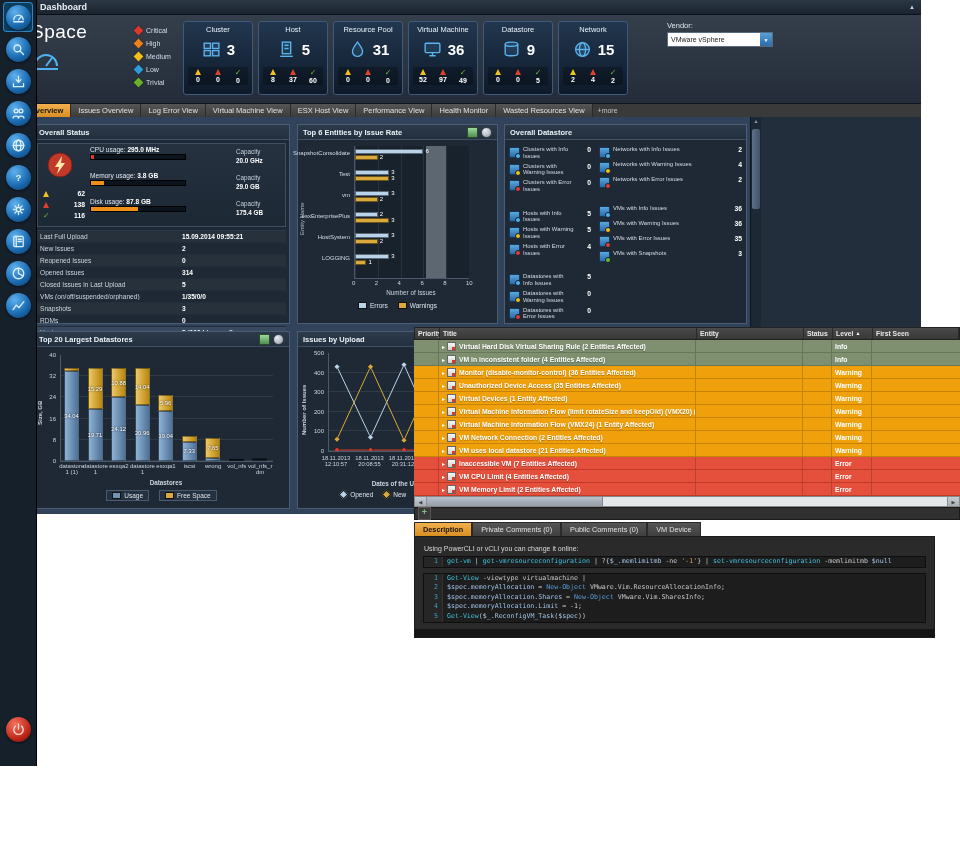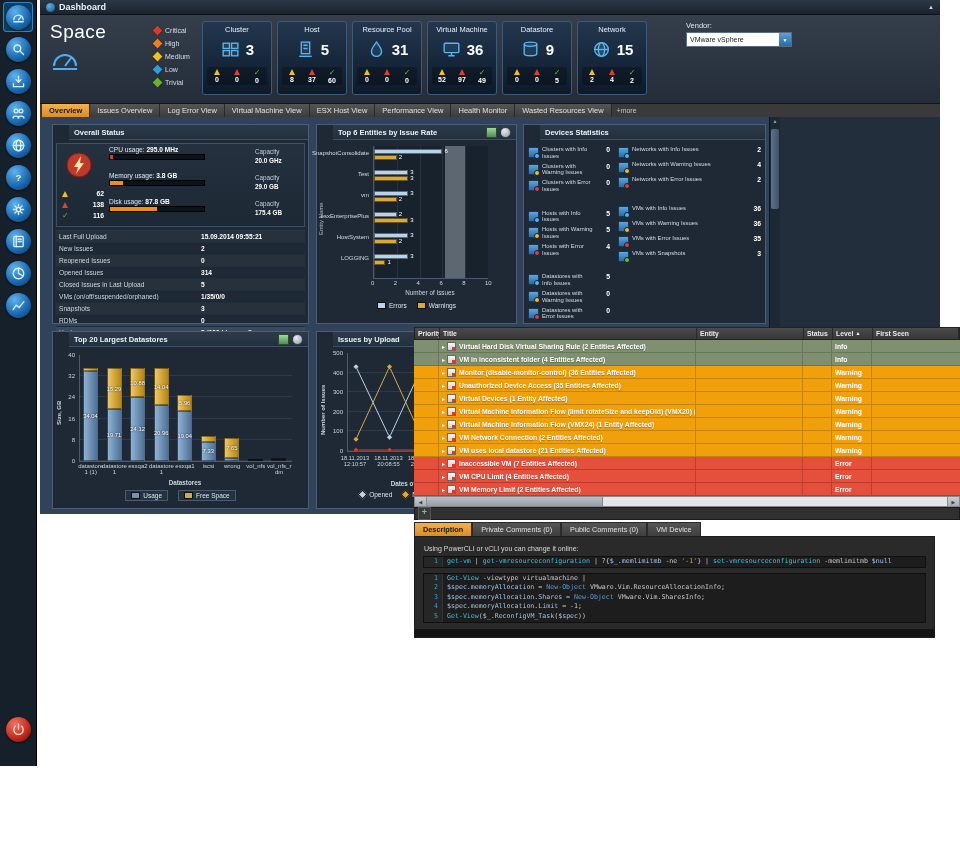--- a/index.html
+++ b/index.html
@@ -7,21 +7,21 @@
   
   #sidebar{position:absolute;left:0;top:0;width:36px;height:766px;background:#15202b;border-right:1px solid #000;z-index:2;}
   .side-item{width:30px;height:30px;margin:2px auto;display:flex;align-items:center;justify-content:center;border-radius:4px;}
   .side-item.active{background:#0b3d5f;box-shadow:inset 0 0 0 1px #2f85c8;}
   .side-circle{width:25px;height:25px;border-radius:50%;background:radial-gradient(circle at 35% 28%,#5fb1ee,#1c6db3 55%,#0a3f6e 95%);display:flex;align-items:center;justify-content:center;box-shadow:0 1px 2px rgba(0,0,0,.6);}
   .side-circle svg{width:15px;height:15px;stroke:#dcf0ff;fill:none;stroke-width:1.4;stroke-linecap:round;}
   .power-item{position:absolute;left:3px;top:712px;}
   .power-item .side-circle{background:radial-gradient(circle at 35% 28%,#f4715f,#c0291a 60%,#6e0e05 95%);}
   .power-item svg{stroke:#ffd9d2;}
   
-  #window{position:absolute;left:40px;top:0;width:900px;height:512px;background:#0f172a;z-index:1;}
+  #window{position:absolute;left:21px;top:0;width:900px;height:512px;background:#0f172a;z-index:1;}
   .titlebar{height:14px;background:linear-gradient(#2b3744,#1a2430);border-bottom:1px solid #0c1219;display:flex;align-items:center;padding:0 6px;}
   .tb-icon{width:9px;height:9px;border-radius:50%;background:radial-gradient(circle at 35% 30%,#5fb1ee,#12527f);margin-right:4px;flex:none;}
   .tb-title{font-size:9px;font-weight:bold;color:#e8eef5;}
   .tb-collapse{margin-left:auto;font-size:6px;color:#cfd8e2;cursor:default;}
   
   .tiles-row{position:relative;height:88px;background:linear-gradient(#353f4c,#232c38);border-bottom:1px solid #11161d;}
   .home-box{position:absolute;left:10px;top:6px;width:100px;}
   .home-label{font-size:19px;color:#fff;letter-spacing:.5px;}
   .home-gauge{width:30px;height:24px;margin-top:4px;stroke:#4db1f2;fill:none;stroke-width:2;}
   .legend-box{position:absolute;left:114px;top:9px;}
@@ -50,21 +50,21 @@
   .tab{height:13px;line-height:13px;padding:0 7px;font-size:7.5px;color:#e0e0e0;background:linear-gradient(#555,#3c3c3c);border-right:1px solid #2a2a2a;white-space:nowrap;}
   .tab.active{background:linear-gradient(#f2b04e,#d98e20);color:#161616;font-weight:bold;}
   .tabs-more{font-size:7px;color:#c8c8c8;margin-left:5px;line-height:13px;}
   
   .content{position:relative;height:397px;background:#31435a;overflow:hidden;}
   .content-void{position:absolute;left:739px;top:0;width:161px;height:397px;background:#232e3c;}
   .vscroll{position:absolute;left:729px;top:0;width:10px;height:397px;background:#1d2835;border-left:1px solid #0e1620;}
   .vthumb{position:absolute;left:1px;top:12px;width:8px;height:80px;background:linear-gradient(90deg,#5d7188,#42536a);border-radius:2px;}
   .varrow{position:absolute;left:0;width:10px;font-size:5px;color:#8fa0b4;text-align:center;}
   .panel{position:absolute;background:#1e2935;border:1px solid #4a5d73;box-sizing:border-box;}
-  .panel-header{height:14px;background:linear-gradient(#2c3a4a,#22303e);border-bottom:1px solid #405066;display:flex;align-items:center;padding:0 5px;margin-left:16px;}
+  .panel-header{height:14px;background:linear-gradient(#2c3a4a,#22303e);border-bottom:1px solid #405066;display:flex;align-items:center;padding:0 5px;}
   .panel-title{font-size:7.5px;font-weight:bold;color:#eaf1f8;white-space:nowrap;}
   .panel-icons{margin-left:auto;display:flex;gap:3px;}
   .ph-grid{width:9px;height:9px;background:linear-gradient(#9dd89d,#4e8f4e);border:1px solid #2c4a2c;}
   .ph-gear{width:9px;height:9px;border-radius:50%;background:radial-gradient(circle at 35% 30%,#e8edf2,#8d98a4);border:1px solid #3a434d;}
   #panel-status{left:12px;top:7px;width:257px;height:200px;}
   #panel-top6{left:276px;top:7px;width:201px;height:200px;}
   #panel-stats{left:483px;top:7px;width:243px;height:200px;}
   #panel-datastores{left:12px;top:214px;width:257px;height:178px;}
   #panel-upload{left:276px;top:214px;width:201px;height:178px;}
   
@@ -646,21 +646,21 @@
             <span class="chart-legend-item">
               <span class="legend-swatch" style="background: rgb(217, 169, 60);"></span>
               <span>Warnings</span>
             </span>
           </div>
       </div>
     </div>
 
     <div class="panel" id="panel-stats">
       <div class="panel-header">
-        <span class="panel-title">Devices Statistics</span>
+        <span class="panel-title">Overall Datastore</span>
       </div>
       <div class="stats-body">
         <div class="stats-col left" id="stats-left">
             <div class="stat-row">
               <span class="stat-icon sev-info"></span>
               <span class="stat-label">Clusters with Info Issues</span>
               <span class="stat-value">0</span>
             </div>
             <div class="stat-row">
               <span class="stat-icon sev-warning"></span>

